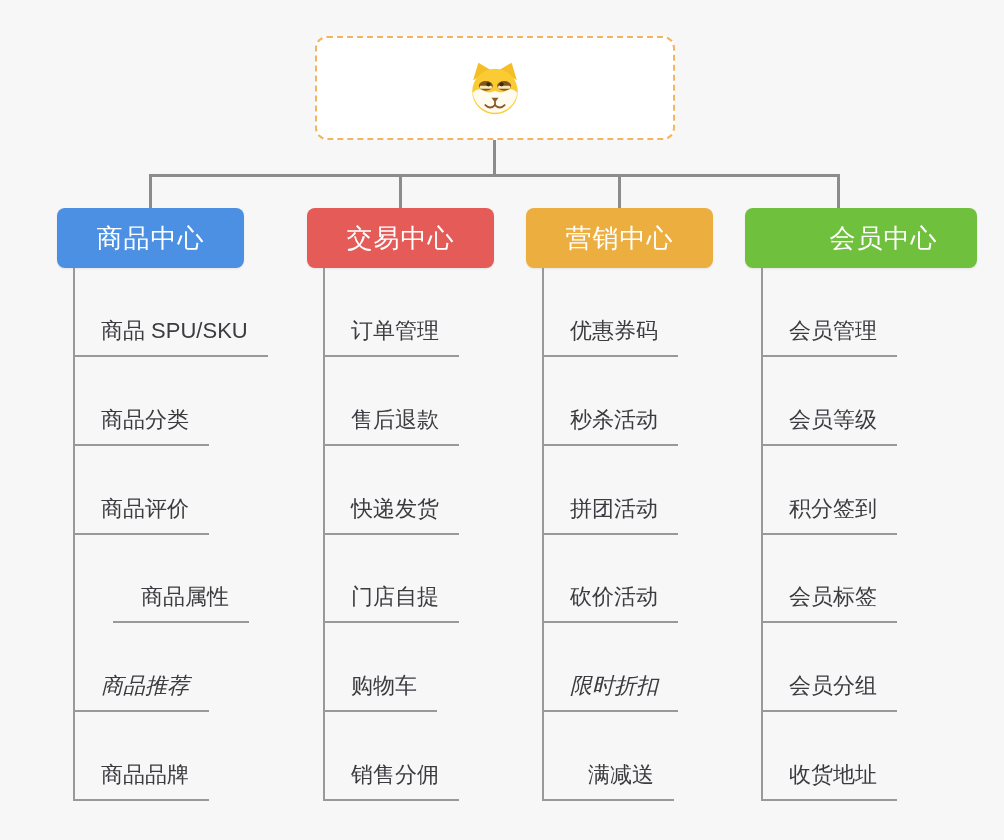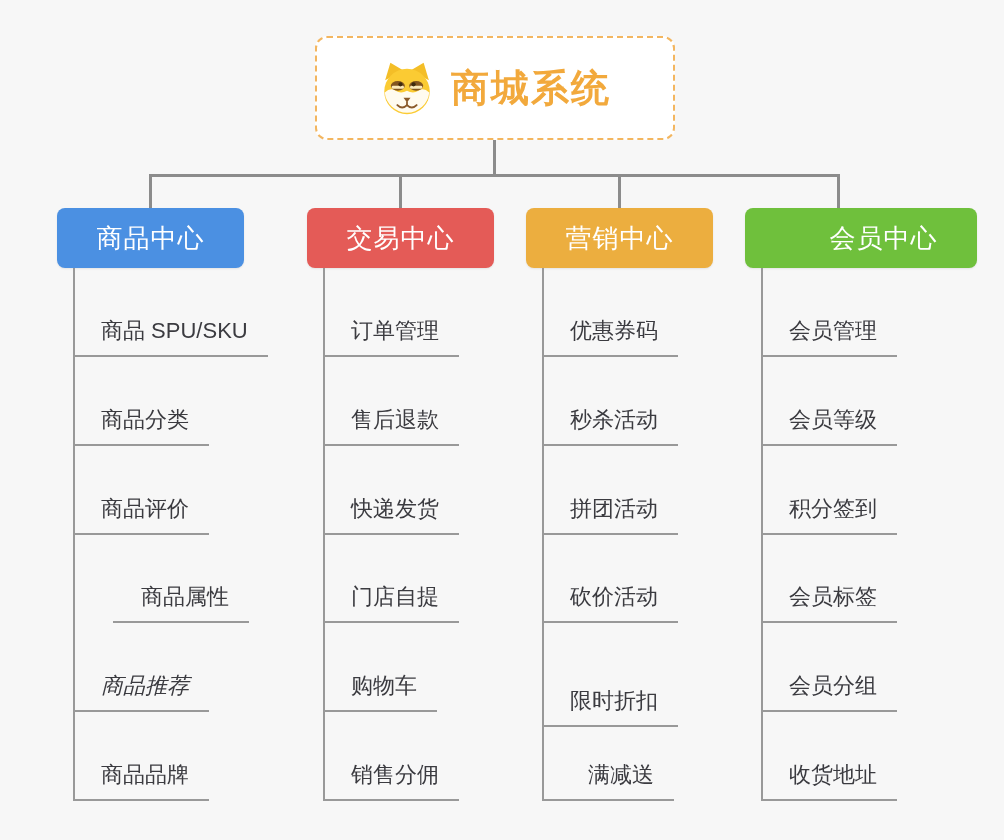--- a/index.html
+++ b/index.html
@@ -56,21 +56,20 @@
       <ellipse cx="21.5" cy="29.5" rx="8" ry="5.5" fill="#82551F"></ellipse>
       <ellipse cx="42.5" cy="29.5" rx="8" ry="5.5" fill="#82551F"></ellipse>
       <rect x="14.5" y="29.5" width="14" height="3.4" rx="1.6" fill="#FBE9B8"></rect>
       <rect x="35.5" y="29.5" width="14" height="3.4" rx="1.6" fill="#FBE9B8"></rect>
       <circle cx="24.5" cy="27.8" r="2.4" fill="#3E2A0E"></circle>
       <circle cx="39.5" cy="27.8" r="2.4" fill="#3E2A0E"></circle>
       <path d="M28,43 h8 l-4,5.5 z" fill="#8A5A2B"></path>
       <path d="M32,48 v3.5" stroke="#8A5A2B" stroke-width="2" fill="none" stroke-linecap="round"></path>
       <path d="M21,51.5 q5.5,5.5 11,0 q5.5,5.5 11,0" stroke="#8A5A2B" stroke-width="2.2" fill="none" stroke-linecap="round"></path>
     </svg>
-    <span class="root-title">商城系统</span>
   </div>
 
   <div id="branches">
       <div class="line" style="left: 149px; top: 174px; width: 3px; height: 34px;"></div>
       <div class="branch-box" style="left: 57px; background: rgb(75, 144, 226);">商品中心</div>
       <div class="rail" style="left: 73px;"></div>
       <div class="leaf" style="left: 73px; top: 317px;">商品 SPU/SKU</div>
       <div class="leaf" style="left: 73px; top: 406px;">商品分类</div>
       <div class="leaf" style="left: 73px; top: 495px;">商品评价</div>
       <div class="leaf" style="left: 73px; top: 583px; margin-left: 40px;">商品属性</div>
@@ -85,21 +84,21 @@
       <div class="leaf" style="left: 323px; top: 583px;">门店自提</div>
       <div class="leaf" style="left: 323px; top: 672px;">购物车</div>
       <div class="leaf" style="left: 323px; top: 761px;">销售分佣</div>
       <div class="line" style="left: 618px; top: 174px; width: 3px; height: 34px;"></div>
       <div class="branch-box" style="left: 526px; background: rgb(236, 174, 63);">营销中心</div>
       <div class="rail" style="left: 542px;"></div>
       <div class="leaf" style="left: 542px; top: 317px;">优惠券码</div>
       <div class="leaf" style="left: 542px; top: 406px;">秒杀活动</div>
       <div class="leaf" style="left: 542px; top: 495px;">拼团活动</div>
       <div class="leaf" style="left: 542px; top: 583px;">砍价活动</div>
-      <div class="leaf" style="left: 542px; top: 687px;">限时折扣</div>
+      <div class="leaf" style="left: 542px; top: 672px; font-style: italic;">限时折扣</div>
       <div class="leaf" style="left: 542px; top: 761px; padding-left: 46px;">满减送</div>
       <div class="line" style="left: 837px; top: 174px; width: 3px; height: 34px;"></div>
       <div class="branch-box" style="left: 745px; background: rgb(111, 192, 60); padding-left: 45px;">会员中心</div>
       <div class="rail" style="left: 761px;"></div>
       <div class="leaf" style="left: 761px; top: 317px;">会员管理</div>
       <div class="leaf" style="left: 761px; top: 406px;">会员等级</div>
       <div class="leaf" style="left: 761px; top: 495px; text-align: right;">积分签到</div>
       <div class="leaf" style="left: 761px; top: 583px;">会员标签</div>
       <div class="leaf" style="left: 761px; top: 672px;">会员分组</div>
       <div class="leaf" style="left: 761px; top: 761px;">收货地址</div>

